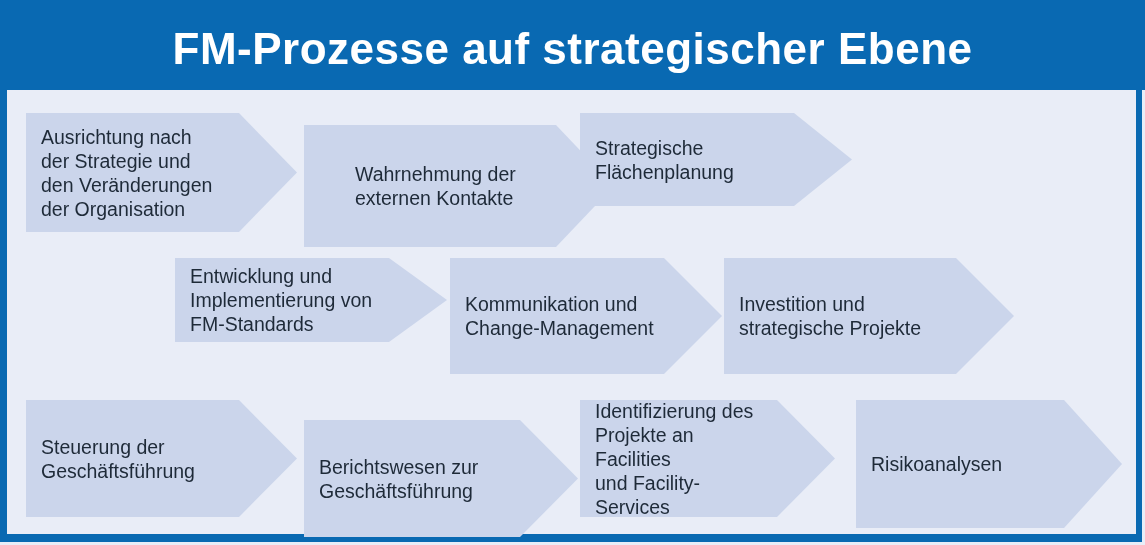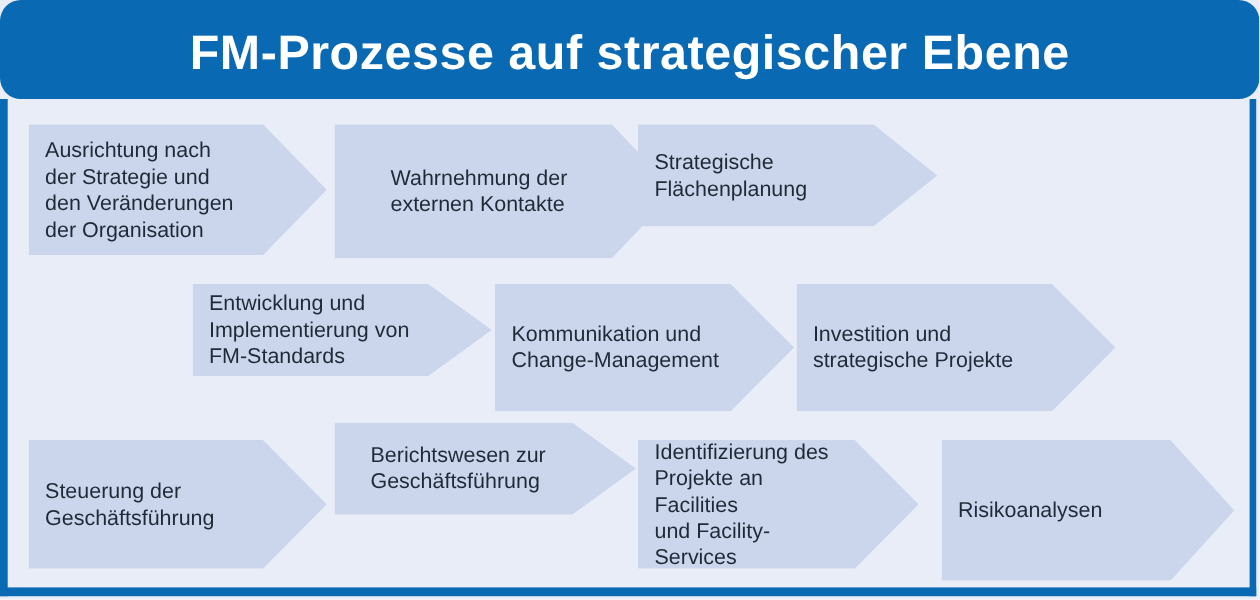--- a/index.html
+++ b/index.html
@@ -17,21 +17,20 @@
   
   .title-bar {
     position: absolute;
     left: 0; top: 0;
     width: 1145px;
     height: 90px;
     background: #0969b2;
     display: flex;
     align-items: center;
     justify-content: center;
-    border-radius: 19px;
   }
   .title-bar h1 {
     margin: 0;
     padding-top: 8px;
     color: #ffffff;
     font-size: 44px;
     font-weight: bold;
     letter-spacing: 0.5px;
     white-space: nowrap;
   }
@@ -58,30 +57,30 @@
     display: block;
     padding-left: 15px;
     padding-right: 64px;
     color: #1e2a38;
     font-size: 19.5px;
     line-height: 24px;
     white-space: pre-line;
   }
   
   .a1  { left: 26px;  top: 113px; width: 271px; height: 119px; }
-  .a2  { left: 304px; top: 113px; width: 274px; height: 122px; padding-left: 36px; }
+  .a2  { left: 304px; top: 125px; width: 274px; height: 122px; padding-left: 36px; }
   .a3  { left: 580px; top: 113px; width: 272px; height: 93px; }
   .a4  { left: 856px; top: 113px; width: 262px; height: 119px; }
   
   .a5  { left: 175px; top: 258px; width: 272px; height: 84px; }
   .a6  { left: 450px; top: 258px; width: 272px; height: 116px; }
   .a7  { left: 724px; top: 258px; width: 290px; height: 116px; }
   
   .a8  { left: 26px;  top: 400px; width: 271px; height: 117px; }
-  .a9  { left: 304px; top: 384px; width: 274px; height: 84px; justify-content: center; }
+  .a9  { left: 304px; top: 420px; width: 274px; height: 117px; }
   .a10 { left: 580px; top: 400px; width: 255px; height: 117px; }
   .a11 { left: 856px; top: 400px; width: 266px; height: 128px; text-align: center; }
 </style>
 </head>
 <body>
 
 <div class="page">
 
   <div class="title-bar">
     <h1>FM-Prozesse auf strategischer Ebene</h1>

